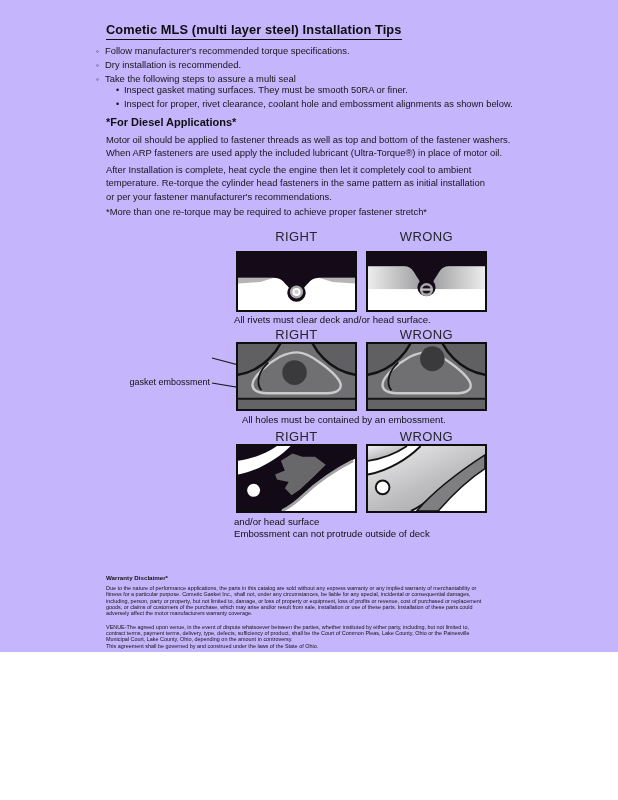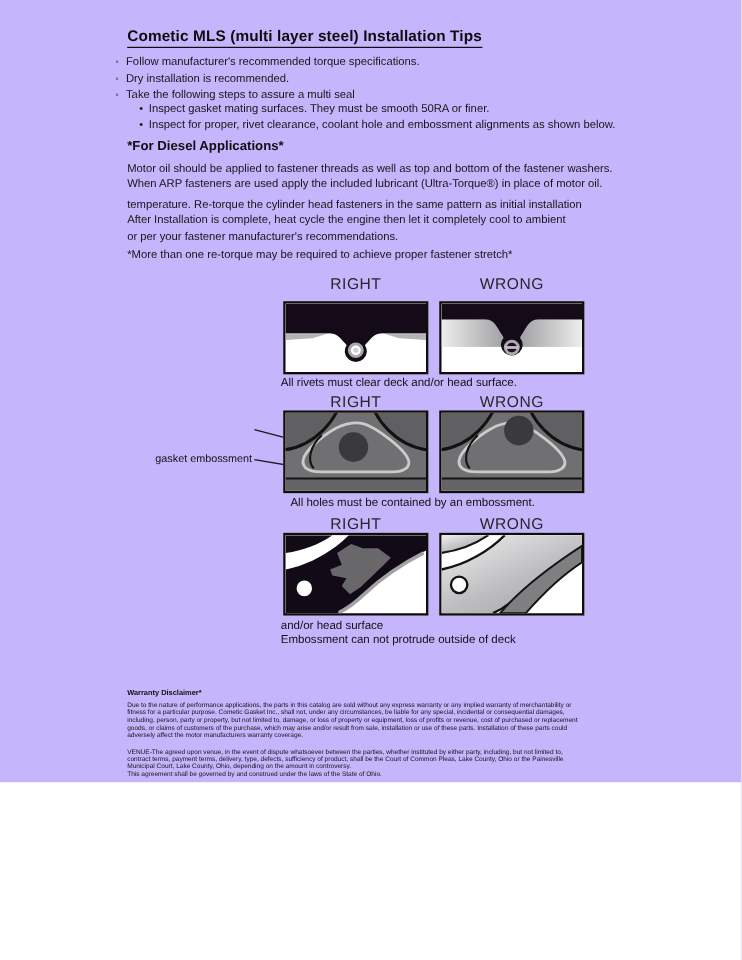--- a/index.html
+++ b/index.html
@@ -90,22 +90,22 @@
     </div>
 
   <div class="abs diesel-head">*For Diesel Applications*</div>
   <div class="abs body-par par1">
 
   <div class="body-line">Motor oil should be applied to fastener threads as well as top and bottom of the fastener washers.</div>
       <div class="body-line">When ARP fasteners are used apply the included lubricant (Ultra-Torque®) in place of motor oil.</div>
     </div>
   <div class="abs body-par par2">
 
-  <div class="body-line">temperature. Re-torque the cylinder head fasteners in the same pattern as initial installation</div>
-      <div class="body-line">After Installation is complete, heat cycle the engine then let it completely cool to ambient</div>
+  <div class="body-line">After Installation is complete, heat cycle the engine then let it completely cool to ambient</div>
+      <div class="body-line">temperature. Re-torque the cylinder head fasteners in the same pattern as initial installation</div>
       <div class="body-line">or per your fastener manufacturer's recommendations.</div>
     </div>
   <div class="abs body-par note">
     <div class="body-line">*More than one re-torque may be required to achieve proper fastener stretch*</div>
   </div>
 
   <div class="abs fig-head h-col1 hr1">RIGHT</div>
   <div class="abs fig-head h-col2 hr1">WRONG</div>
 
   <div class="abs fig-box c1 r1">

